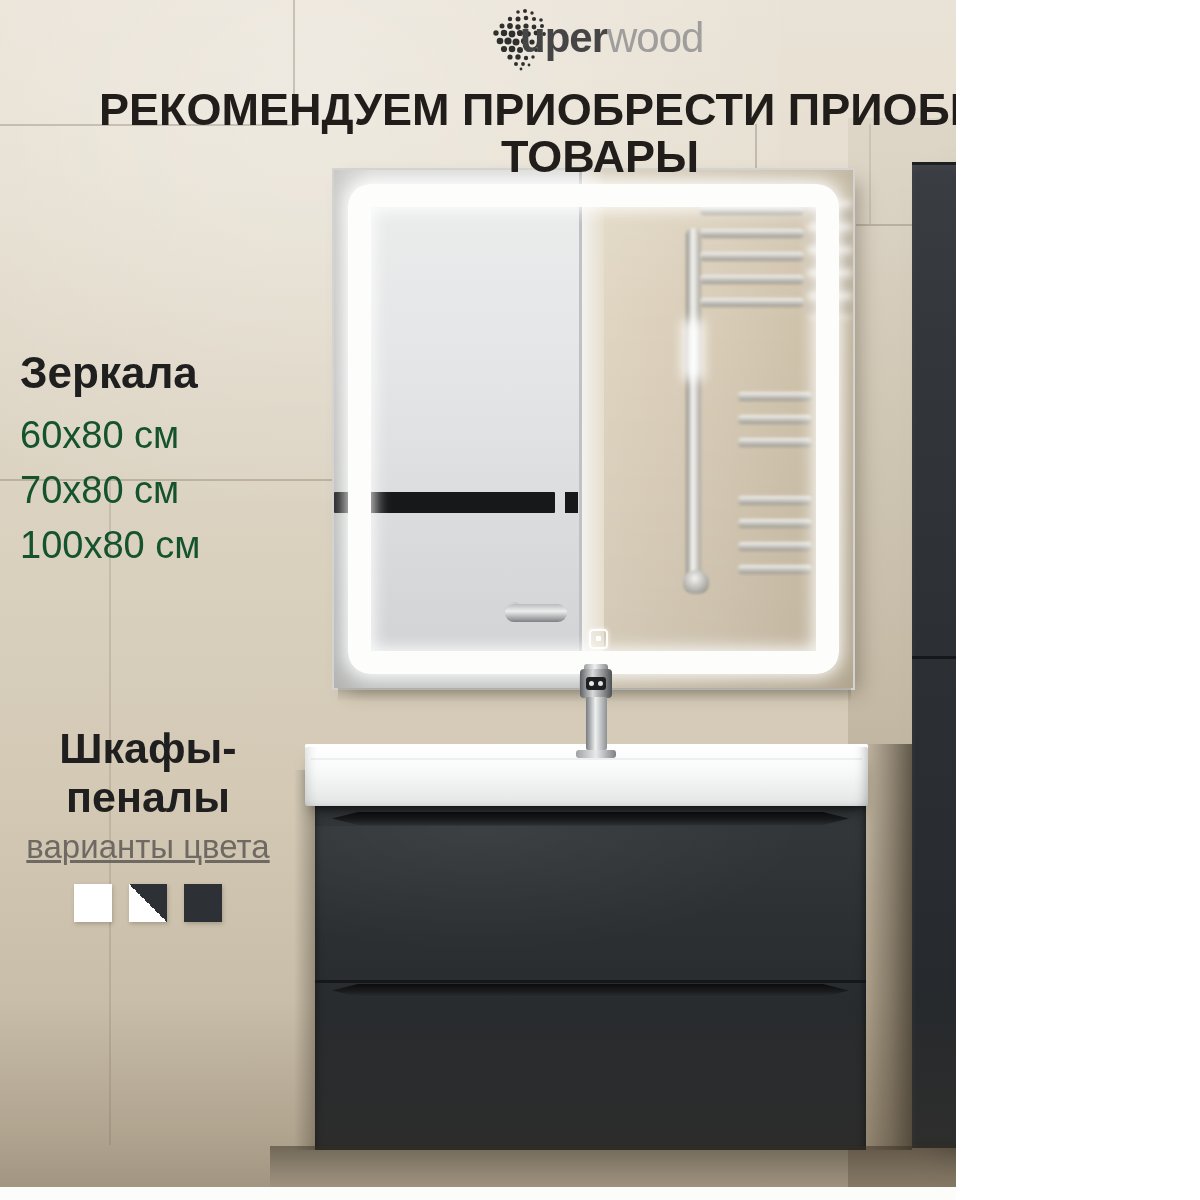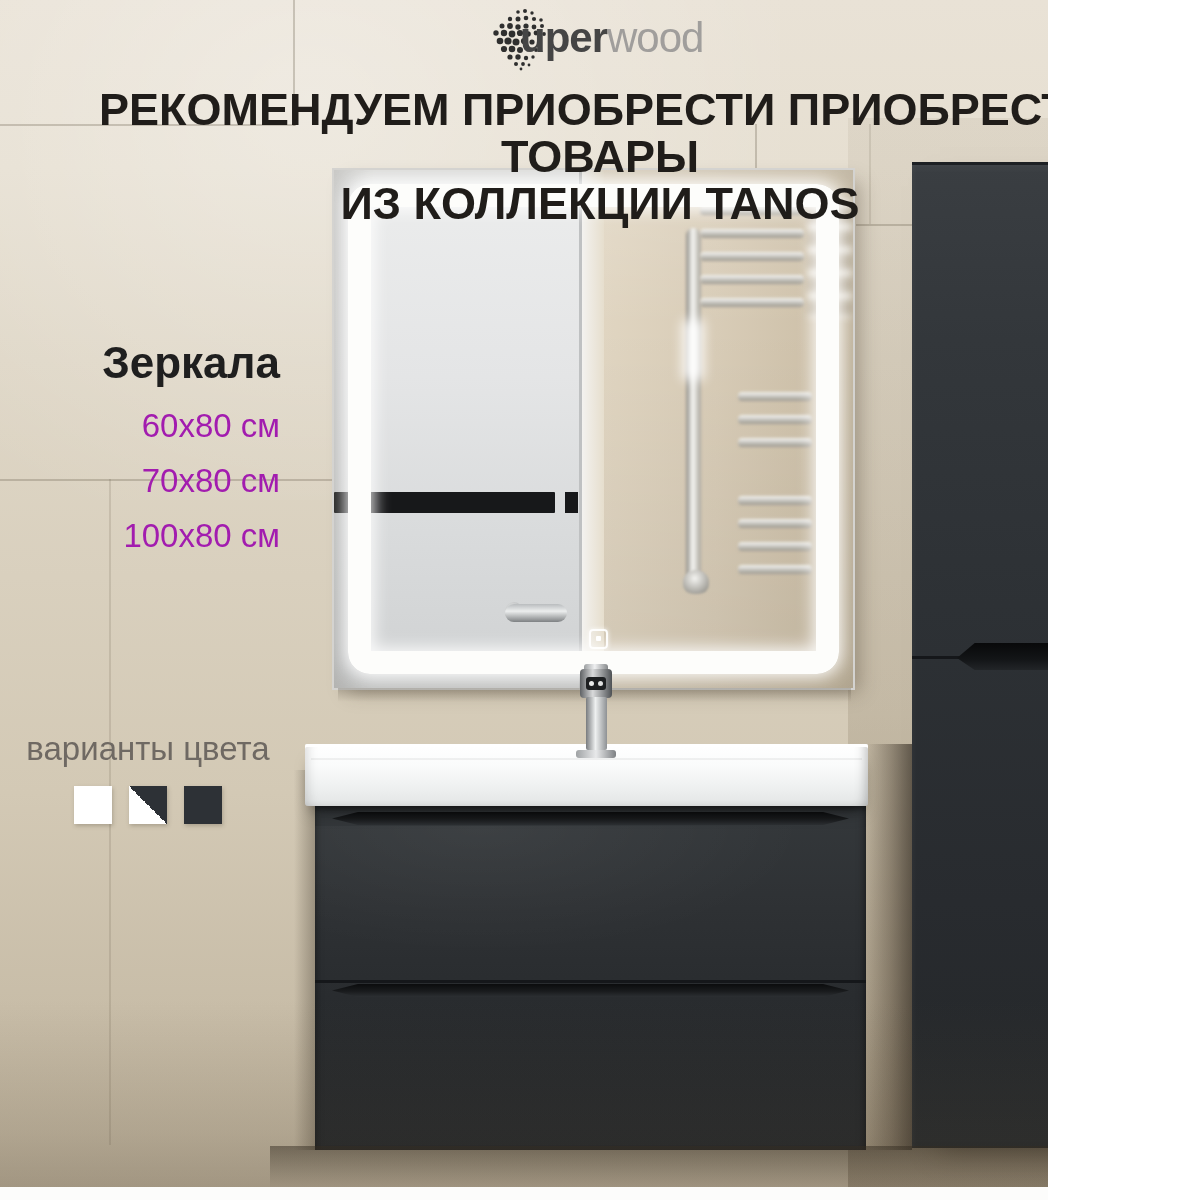--- a/index.html
+++ b/index.html
@@ -1,17 +1,17 @@
 <!DOCTYPE html>
 <html><head>
 <meta charset="utf-8">
 <style>
   html,body{margin:0;padding:0;background:#ffffff;}
   #canvas{
-    position:relative;width:1048px;height:1200px;overflow:hidden;
+    position:relative;width:956px;height:1200px;overflow:hidden;
     font-family:"Liberation Sans",sans-serif;background:#e7e0d3;
   }
   .abs{position:absolute;}
 
   
   .wall{left:0;top:0;width:1200px;height:1200px;
     background:linear-gradient(180deg,#e9e2d6 0%,#e6dfd1 14%,#dfd7c7 30%,#d9d0be 48%,#d3c9b5 66%,#c8bda8 84%,#bdb19b 100%);}
   .wall-light{left:0;top:0;width:780px;height:500px;
     background:radial-gradient(ellipse at 40% 20%,rgba(255,255,255,.32),rgba(255,255,255,.10) 55%,rgba(255,255,255,0) 80%);}
   .wall-right{left:848px;top:118px;width:352px;height:1074px;
@@ -109,26 +109,26 @@
   .border-r{left:1191px;top:150px;width:9px;height:1050px;background:#fbfbfa;}
   .border-b{left:0;top:1187px;width:1200px;height:13px;background:#fcfcfb;}
 
   
   .logo-wrap{left:486px;top:4px;width:240px;height:70px;}
   .logo-text{left:34px;top:10px;font-size:42px;letter-spacing:-1px;white-space:nowrap;}
   .logo-prefix{font-weight:700;color:#454545;}
   .logo-suffix{font-weight:400;color:#a09e9c;}
   .headline{left:0;top:86px;width:1200px;text-align:center;color:#201d1a;
     font-weight:700;font-size:45px;line-height:47px;}
-  .mirrors-block{left:20px;top:338px;width:260px;text-align:right;color:#1f1f1f;}
+  .mirrors-block{left:20px;top:348px;width:260px;text-align:left;color:#1f1f1f;}
   .mirrors-title{font-size:44px;font-weight:700;margin-bottom:10px;}
-  .mirror-size{font-size:33px;color:#a21caf;line-height:55px;font-weight:400;}
+  .mirror-size{font-size:38px;color:#14532d;line-height:55px;font-weight:400;}
   .cabinets-block{left:0;top:724px;width:296px;text-align:center;}
   .cabinets-title{font-size:43px;font-weight:700;color:#1f1f1f;}
-  .cabinets-subtitle{font-size:33px;color:#6f6963;margin-top:6px;}
+  .cabinets-subtitle{font-size:33px;color:#6f6963;margin-top:6px;text-decoration:underline;}
   .swatches{margin-top:18px;display:flex;justify-content:center;gap:17px;}
   .swatch{width:38px;height:38px;box-shadow:1px 2px 4px rgba(60,50,35,.25);}
   .swatch-white{background:#ffffff;}
   .swatch-split{background:linear-gradient(to bottom left,#2d3136 50%,#ffffff 50%);}
   .swatch-dark{background:#2d3136;}
 </style>
 </head>
 <body>
 
 <div id="canvas">
@@ -259,31 +259,31 @@
         <circle cx="33" cy="63" r="1.4"></circle>
       </g>
     </svg>
     <div class="abs logo-text">
       <span class="logo-prefix">uper</span><span class="logo-suffix">wood</span>
     </div>
   </div>
 
   <div class="abs headline">
     <div>РЕКОМЕНДУЕМ ПРИОБРЕСТИ ПРИОБРЕСТИ ТОВАРЫ</div>
-    <div>ИЗ КОЛЛЕКЦИИ TANOS</div>
   </div>
 
   <div class="abs mirrors-block">
     <div class="mirrors-title">Зеркала</div>
     <div class="mirror-size">60x80 см</div>
     <div class="mirror-size">70x80 см</div>
     <div class="mirror-size">100x80 см</div>
   </div>
 
   <div class="abs cabinets-block">
+    <div class="cabinets-title">Шкафы-пеналы</div>
     <div class="cabinets-subtitle">варианты цвета</div>
     <div class="swatches">
       <div class="swatch swatch-white"></div>
       <div class="swatch swatch-split"></div>
       <div class="swatch swatch-dark"></div>
     </div>
   </div>
 
 </div>
 

